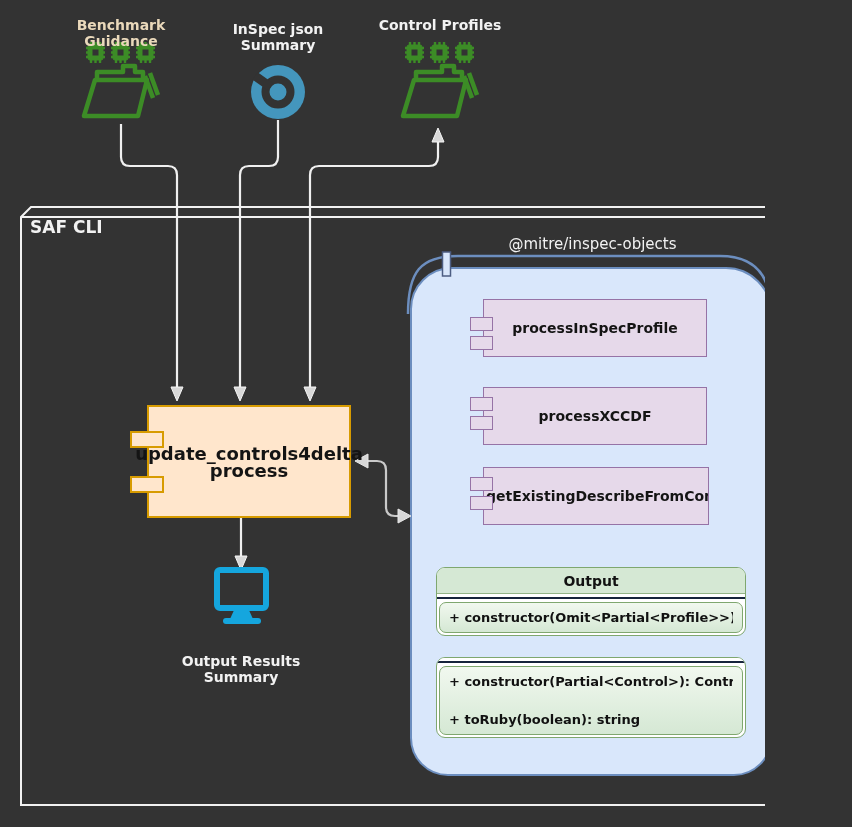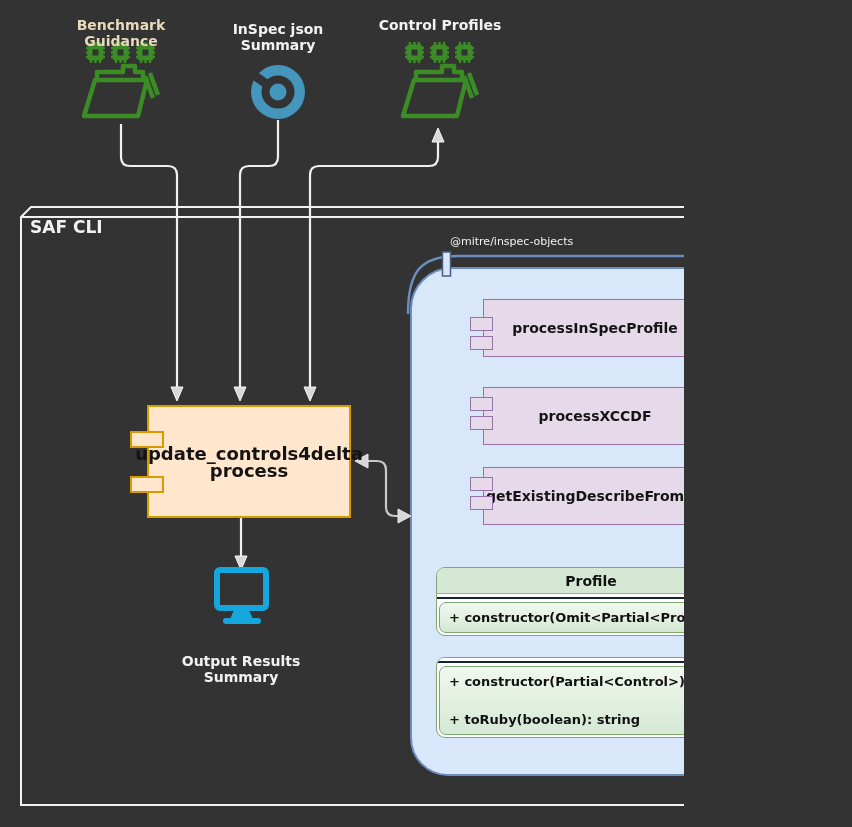--- a/index.html
+++ b/index.html
@@ -1,16 +1,16 @@
 <!DOCTYPE html>
 <html><head>
 <meta charset="utf-8">
 <style>
   html,body{margin:0;padding:0;background:#333333;}
-  .stage{position:relative;width:684px;height:827px;background:#333333;overflow:hidden;
+  .stage{position:relative;width:765px;height:827px;background:#333333;overflow:hidden;
          font-family:"DejaVu Sans","Liberation Sans",sans-serif;}
   .abs{position:absolute;}
   .lbl{font-weight:bold;font-size:14px;color:#f2f2f2;text-align:center;line-height:16px;}
   .u{}
   
   .package{left:410px;top:267px;width:358px;height:505px;background:#d9e7fb;
            border:2px solid #6c8ebf;border-radius:42px 46px 38px 38px;}
   
   .component{width:222px;height:56px;background:#e6d9ea;border:1.5px solid #9673a6;
              display:flex;align-items:center;justify-content:center;overflow:hidden;}
@@ -150,21 +150,21 @@
 
   <div class="abs" style="left:226px;top:21px;width:104px;">
     <div class="lbl">InSpec json</div>
     <div class="lbl">Summary</div>
   </div>
 
   <div class="abs lbl" style="left:374px;top:17px;width:132px;">Control Profiles</div>
 
   <div class="abs lbl u" style="left:30px;top:219px;font-size:17px;text-align:left;">SAF CLI</div>
 
-  <div class="abs u" style="left:450px;top:235px;width:285px;text-align:left;font-size:11px;color:#f2f2f2;">@mitre/inspec-objects</div>
+  <div class="abs u" style="left:450px;top:235px;width:285px;text-align:center;font-size:15px;color:#f2f2f2;">@mitre/inspec-objects</div>
 
   <div class="abs process">
     <div class="txt">update_controls4delta</div>
     <div class="txt">process</div>
   </div>
   <div class="abs ptab" style="left:130px;top:431px;"></div>
   <div class="abs ptab" style="left:130px;top:476px;"></div>
 
   <div class="abs" style="left:160px;top:626px;width:162px;margin-top:27px;">
     <div class="lbl">Output Results</div>
@@ -183,21 +183,21 @@
   <div class="abs ctab" style="left:470px;top:397px;"></div>
   <div class="abs ctab" style="left:470px;top:416px;"></div>
 
   <div class="abs component left-align" style="left:483px;top:467px;">
     <span class="txt">getExistingDescribeFromContro</span>
   </div>
   <div class="abs ctab" style="left:470px;top:477px;"></div>
   <div class="abs ctab" style="left:470px;top:496px;"></div>
 
   <div class="abs uclass" style="left:436px;top:567px;">
-    <div class="hdr">Profile</div>
+    <div class="hdr">Output</div>
     <div class="sepw"></div>
     <div class="sepd"></div>
     <div class="body">
       <div class="member">+ constructor(Omit&lt;Partial&lt;Profile&gt;&gt;): Profil</div>
     </div>
   </div>
 
   <div class="abs uclass" style="left:436px;top:657px;">
     <div class="sepw"></div>
     <div class="sepd"></div>

